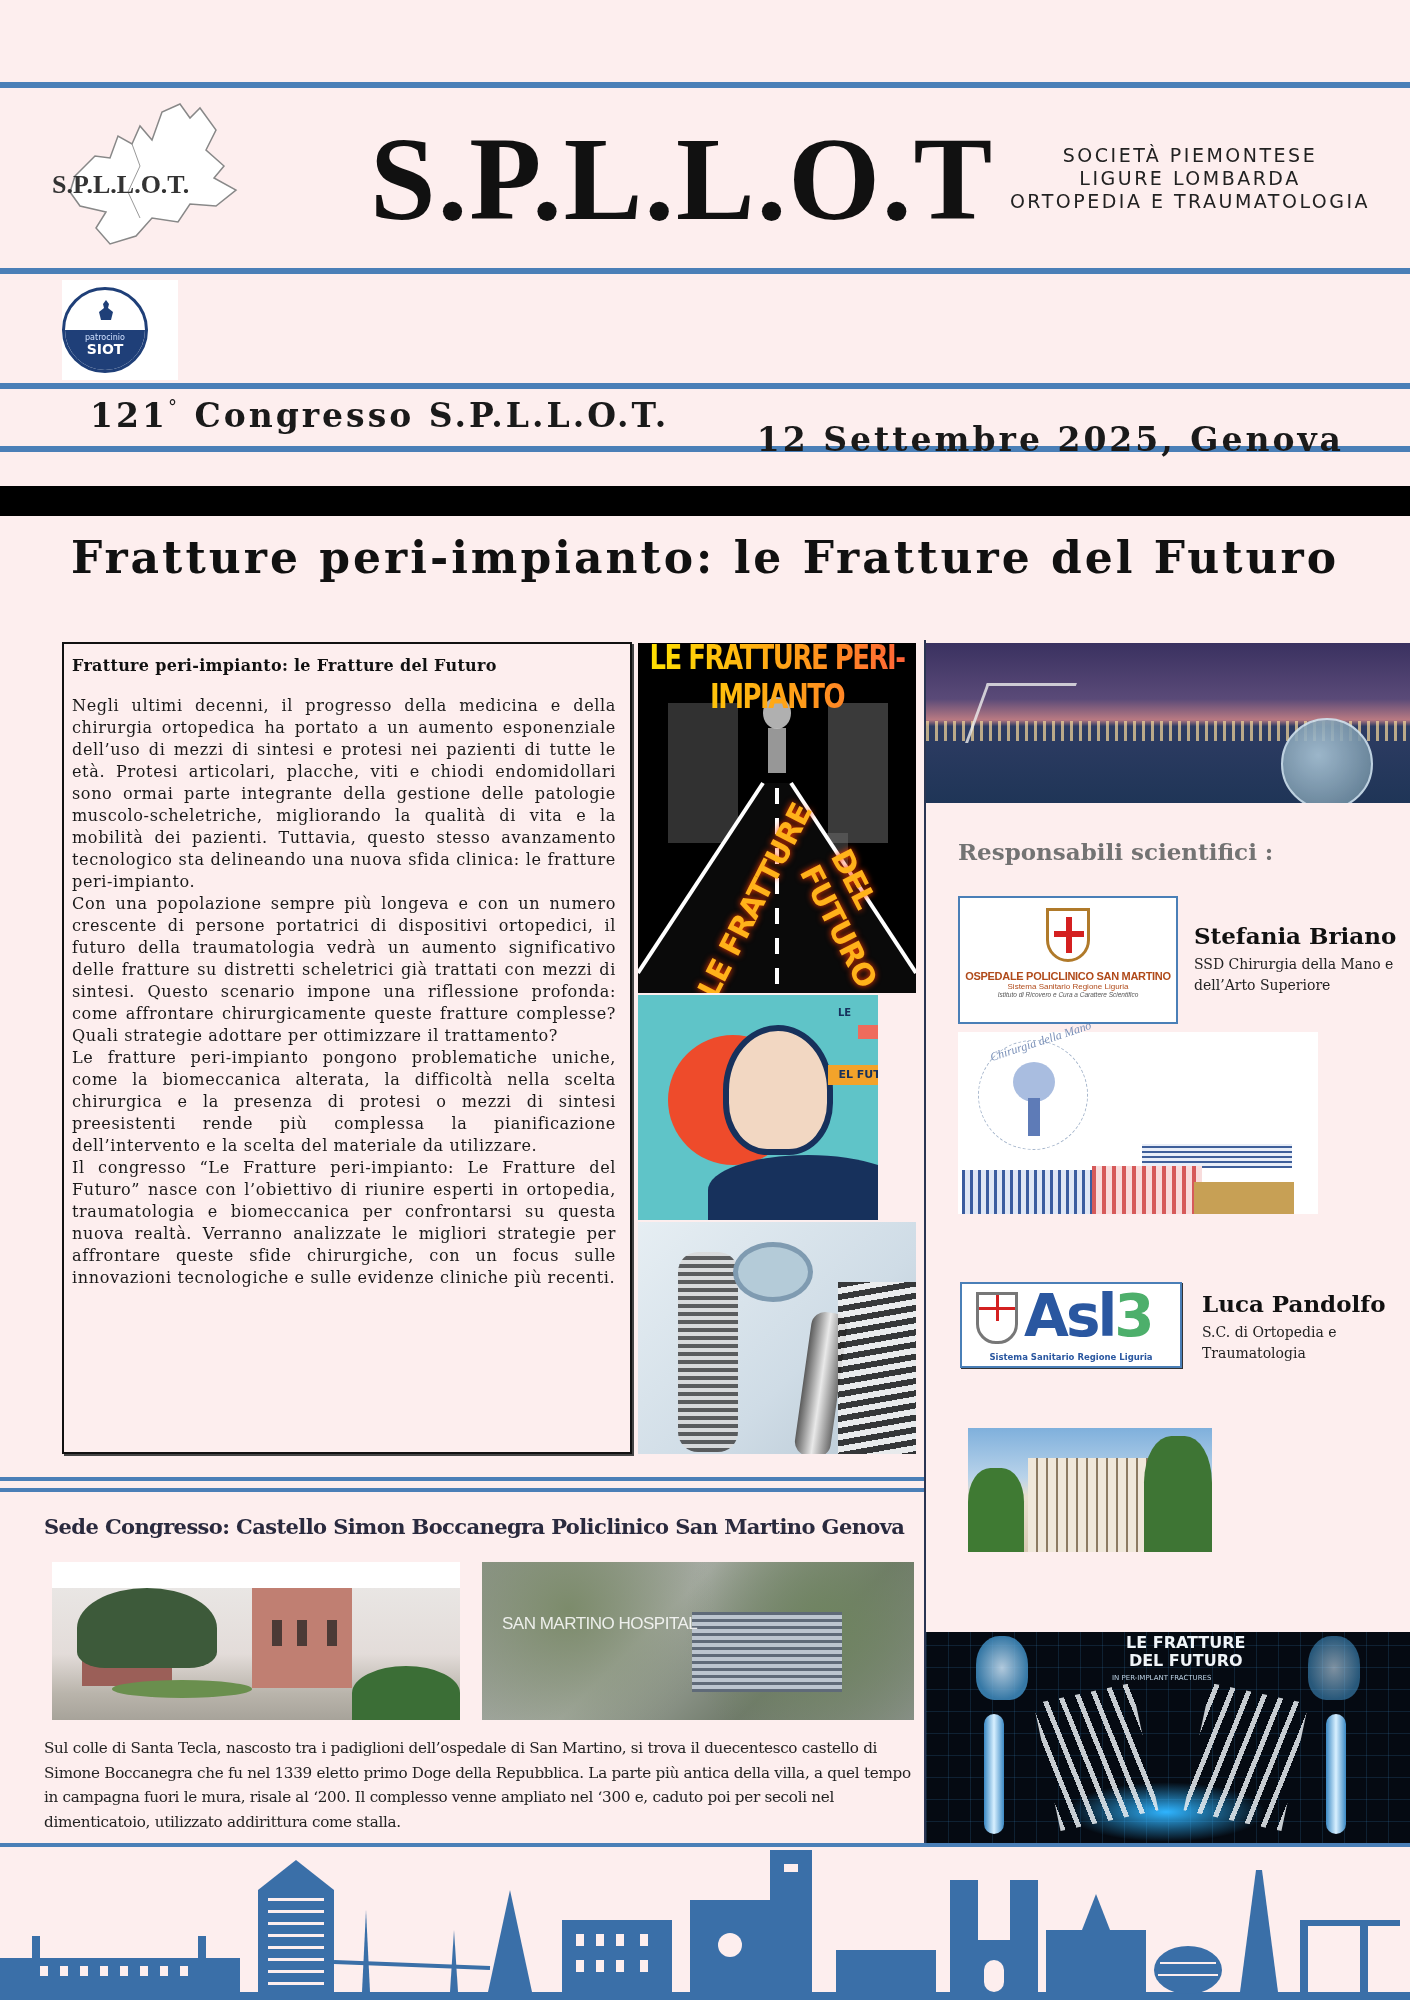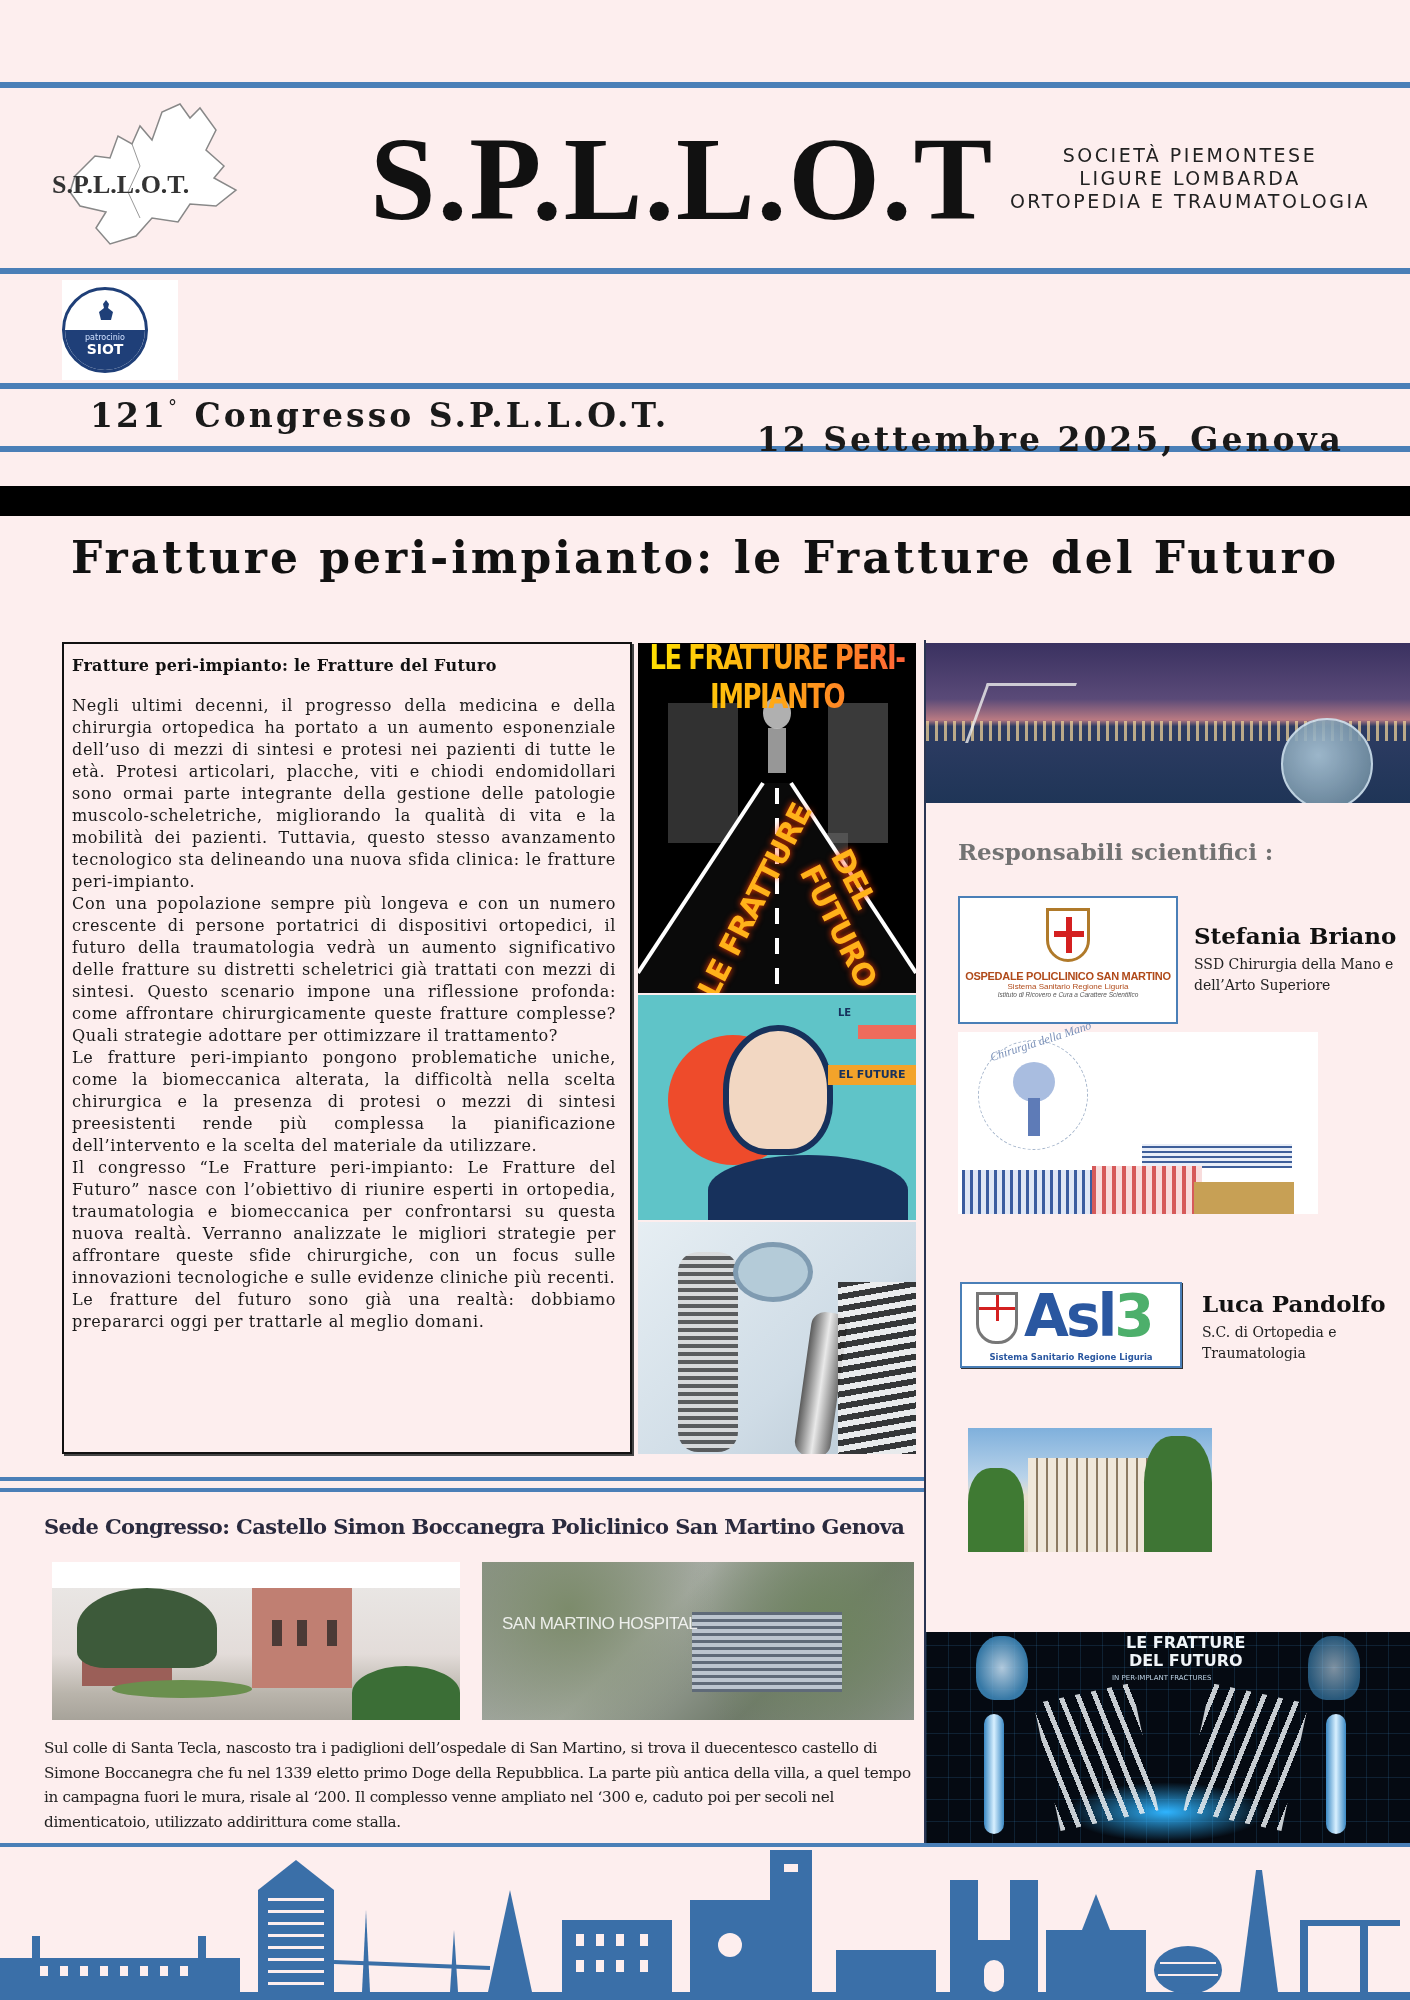--- a/index.html
+++ b/index.html
@@ -90,21 +90,21 @@
   }
   .img-xray .road { position: absolute; left: 0; top: 0; width: 278px; height: 350px; }
   .img-xray .side-l {
     position: absolute; font-family: "DejaVu Sans", sans-serif; font-weight: bold; font-size: 30px; color: #ffb21a;
     text-shadow: 0 0 6px #ff3b00; transform: rotate(-63deg); left: 10px; top: 240px; letter-spacing: -1px;
   }
   .img-xray .side-r {
     position: absolute; font-family: "DejaVu Sans", sans-serif; font-weight: bold; font-size: 30px; color: #ffb21a;
     text-shadow: 0 0 6px #ff3b00; transform: rotate(63deg); left: 150px; top: 240px; letter-spacing: -1px;
   }
-  .img-poster { left: 638px; top: 995px; width: 278px; height: 225px; background: #5fc4c8; }
+  .img-poster { left: 638px; top: 995px; width: 240px; height: 225px; background: #5fc4c8; }
   .img-poster .circ { position: absolute; left: 30px; top: 40px; width: 130px; height: 130px; border-radius: 50%; background: #ee4b2b; }
   .img-poster .head { position: absolute; left: 85px; top: 30px; width: 110px; height: 130px; border-radius: 50% 50% 40% 40%; background: #f2d7c2; border: 6px solid #17315c; }
   .img-poster .tag {
     position: absolute; left: 190px; top: 70px; width: 88px; height: 20px; background: #f3a32a;
     font-family: "DejaVu Sans", sans-serif; font-weight: bold; font-size: 11px; color: #17315c; text-align: center; line-height: 20px;
   }
   .img-poster .le { position: absolute; left: 200px; top: 12px; font-family: "DejaVu Sans", sans-serif; font-size: 10px; color: #17315c; font-weight: bold; }
   .img-poster .stripe { position: absolute; left: 220px; top: 30px; width: 58px; height: 14px; background: #ef6b5c; }
   .img-poster .neck { position: absolute; left: 70px; top: 160px; width: 200px; height: 70px; background: #17315c; border-radius: 60% 60% 0 0; }
   .img-skel { left: 638px; top: 1222px; width: 278px; height: 232px; background: linear-gradient(135deg, #e6eef3, #cfdce6 60%, #b7c7d3); }
@@ -255,21 +255,20 @@
 <div class="abs black-bar"></div>
 
 <div class="abs section-title">Fratture peri-impianto: le Fratture del Futuro</div>
 
 <div class="abs article">
   <h3>Fratture peri-impianto: le Fratture del Futuro</h3>
   <p>Negli ultimi decenni, il progresso della medicina e della chirurgia ortopedica ha portato a un aumento esponenziale dell’uso di mezzi di sintesi e protesi nei pazienti di tutte le età. Protesi articolari, placche, viti e chiodi endomidollari sono ormai parte integrante della gestione delle patologie muscolo-scheletriche, migliorando la qualità di vita e la mobilità dei pazienti. Tuttavia, questo stesso avanzamento tecnologico sta delineando una nuova sfida clinica: le fratture peri-impianto.</p>
   <p>Con una popolazione sempre più longeva e con un numero crescente di persone portatrici di dispositivi ortopedici, il futuro della traumatologia vedrà un aumento significativo delle fratture su distretti scheletrici già trattati con mezzi di sintesi. Questo scenario impone una riflessione profonda: come affrontare chirurgicamente queste fratture complesse? Quali strategie adottare per ottimizzare il trattamento?</p>
   <p>Le fratture peri-impianto pongono problematiche uniche, come la biomeccanica alterata, la difficoltà nella scelta chirurgica e la presenza di protesi o mezzi di sintesi preesistenti rende più complessa la pianificazione dell’intervento e la scelta del materiale da utilizzare.</p>
   <p>Il congresso “Le Fratture peri-impianto: Le Fratture del Futuro” nasce con l’obiettivo di riunire esperti in ortopedia, traumatologia e biomeccanica per confrontarsi su questa nuova realtà. Verranno analizzate le migliori strategie per affrontare queste sfide chirurgiche, con un focus sulle innovazioni tecnologiche e sulle evidenze cliniche più recenti.</p>
-  <p>Le fratture del futuro sono già una realtà: dobbiamo prepararci oggi per trattarle al meglio domani.</p>
 </div>
 
 <div class="img img-xray">
   <svg class="road" viewBox="0 0 278 350">
     <rect x="30" y="60" width="70" height="140" fill="#5a5a5a" opacity="0.55"></rect>
     <rect x="190" y="60" width="60" height="140" fill="#6a6a6a" opacity="0.55"></rect>
     <rect x="170" y="190" width="40" height="100" fill="#777" opacity="0.4"></rect>
     <ellipse cx="139" cy="70" rx="14" ry="16" fill="#cfcfcf" opacity="0.85"></ellipse>
     <rect x="130" y="85" width="18" height="45" fill="#bdbdbd" opacity="0.8"></rect>
     <polygon points="125,140 153,140 278,330 278,350 0,350 0,330" fill="#0a0a0a"></polygon>

